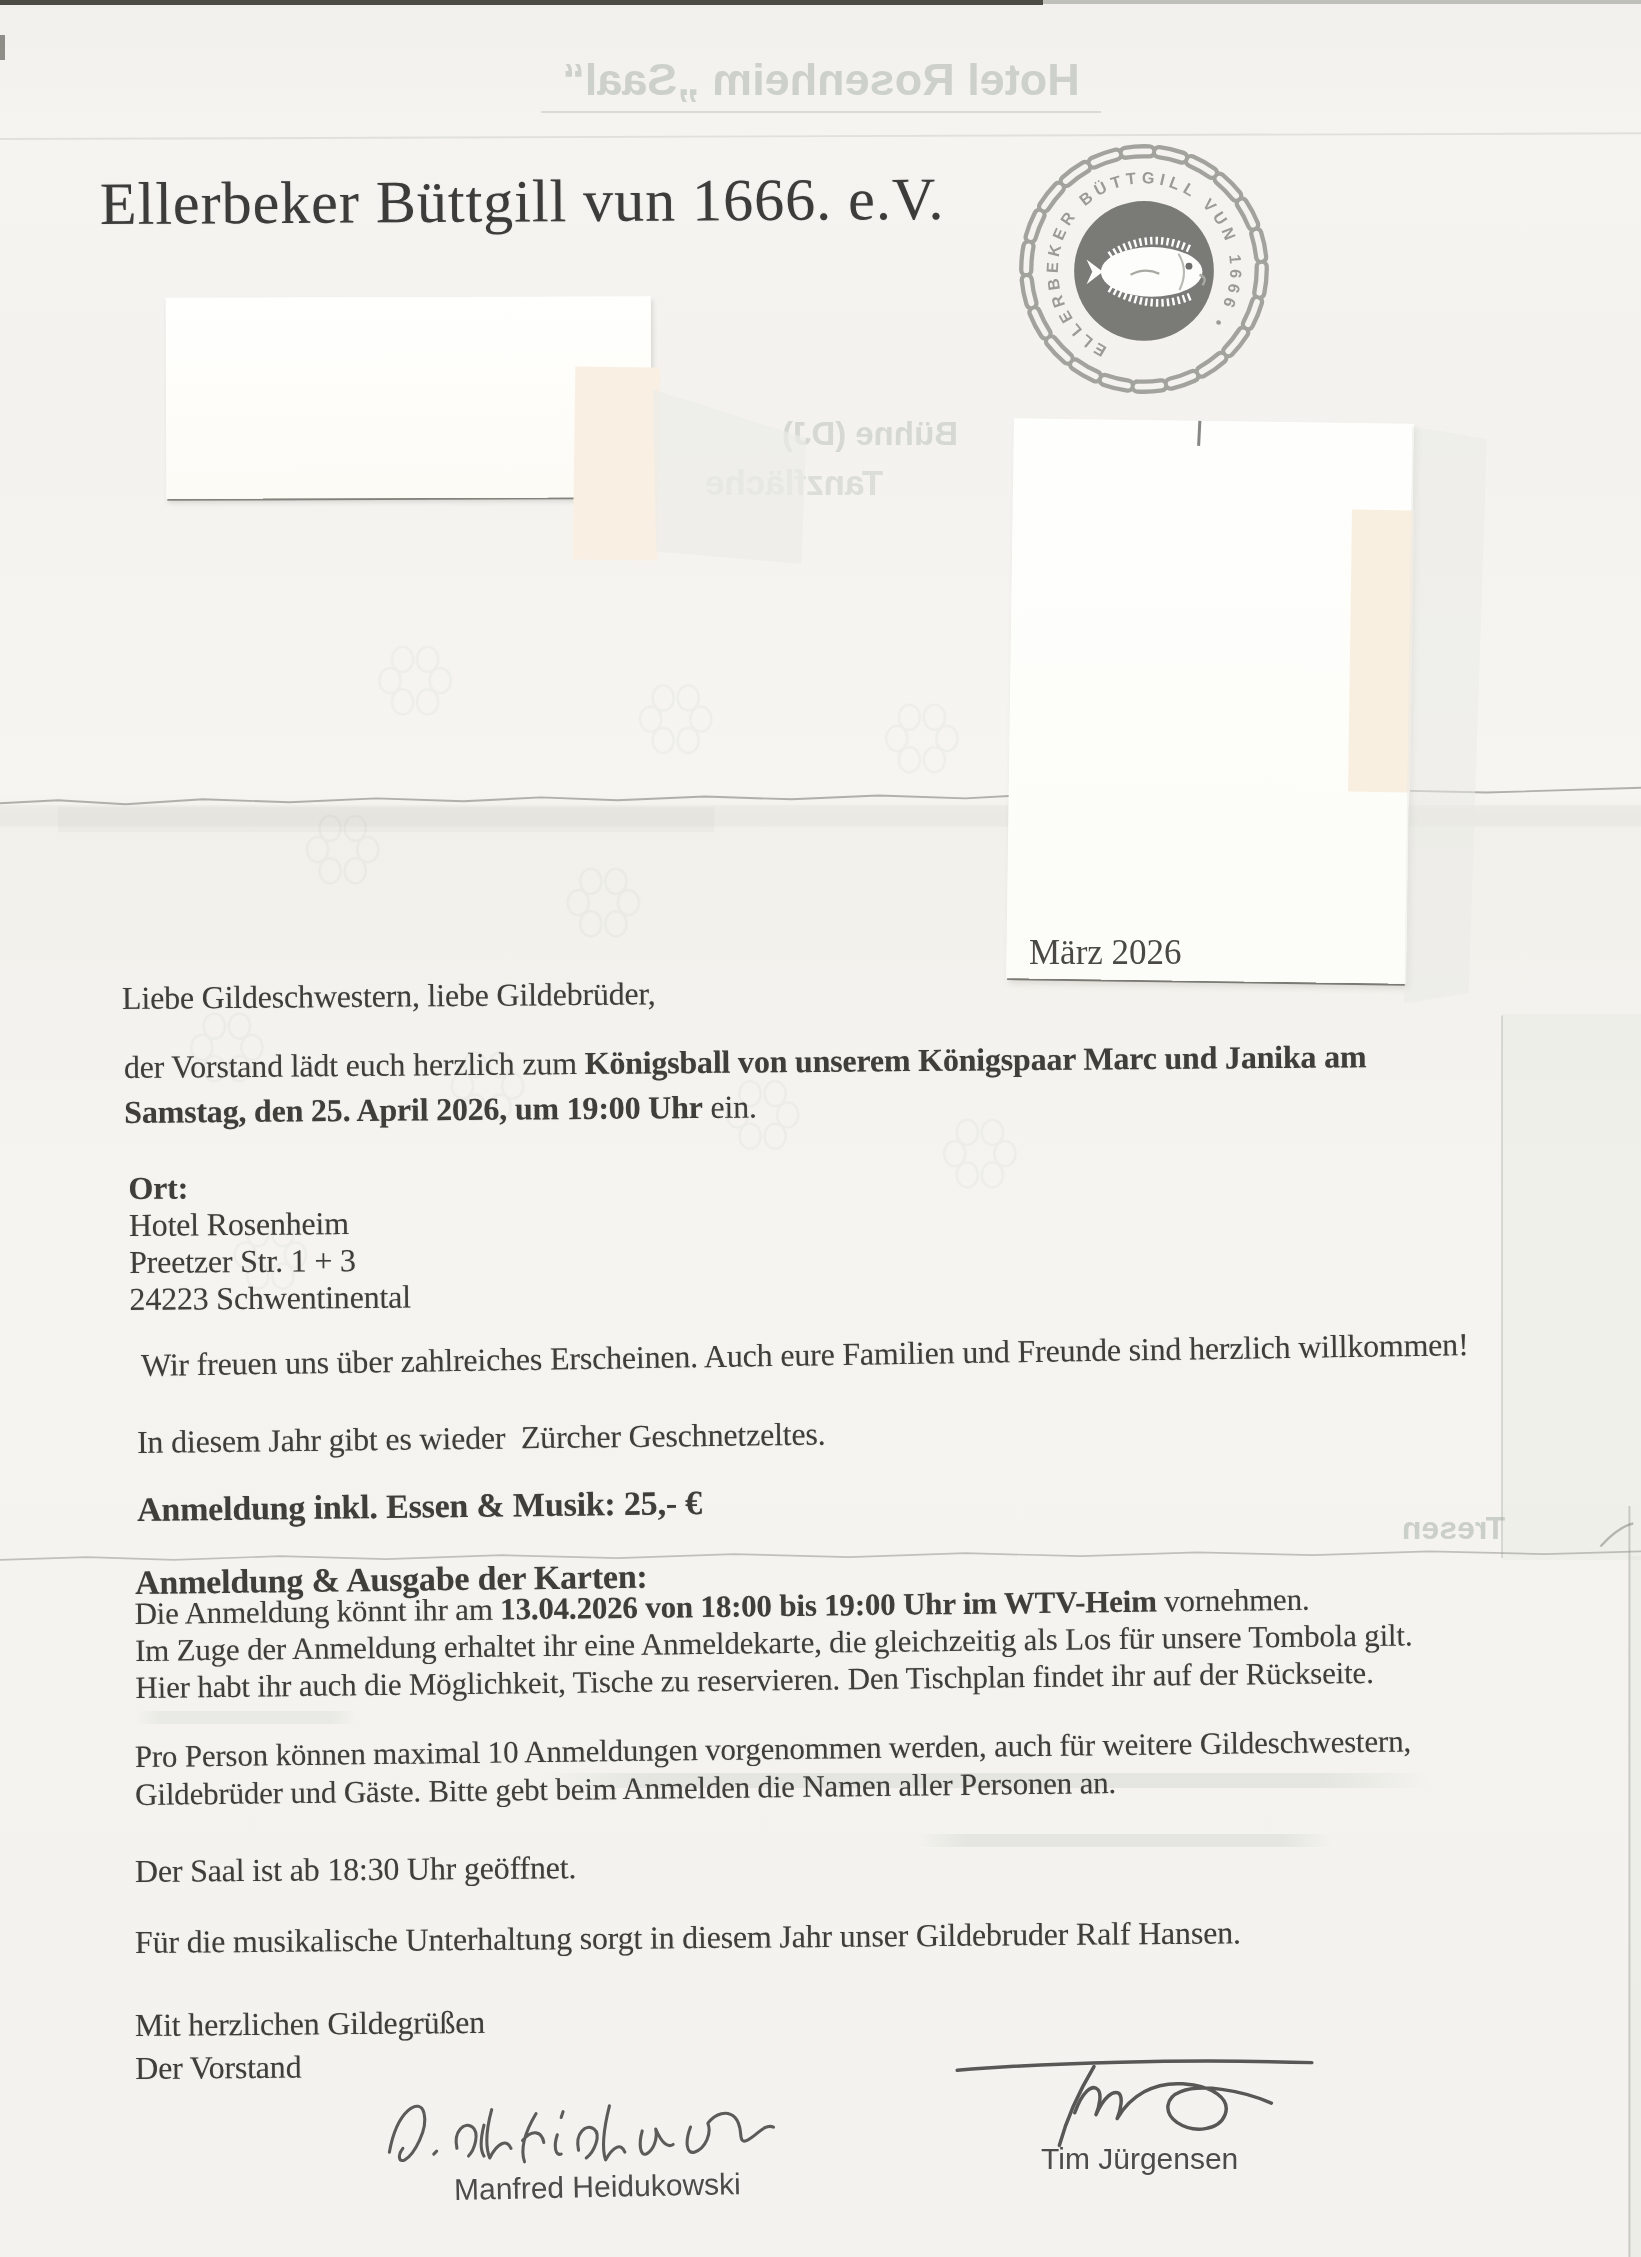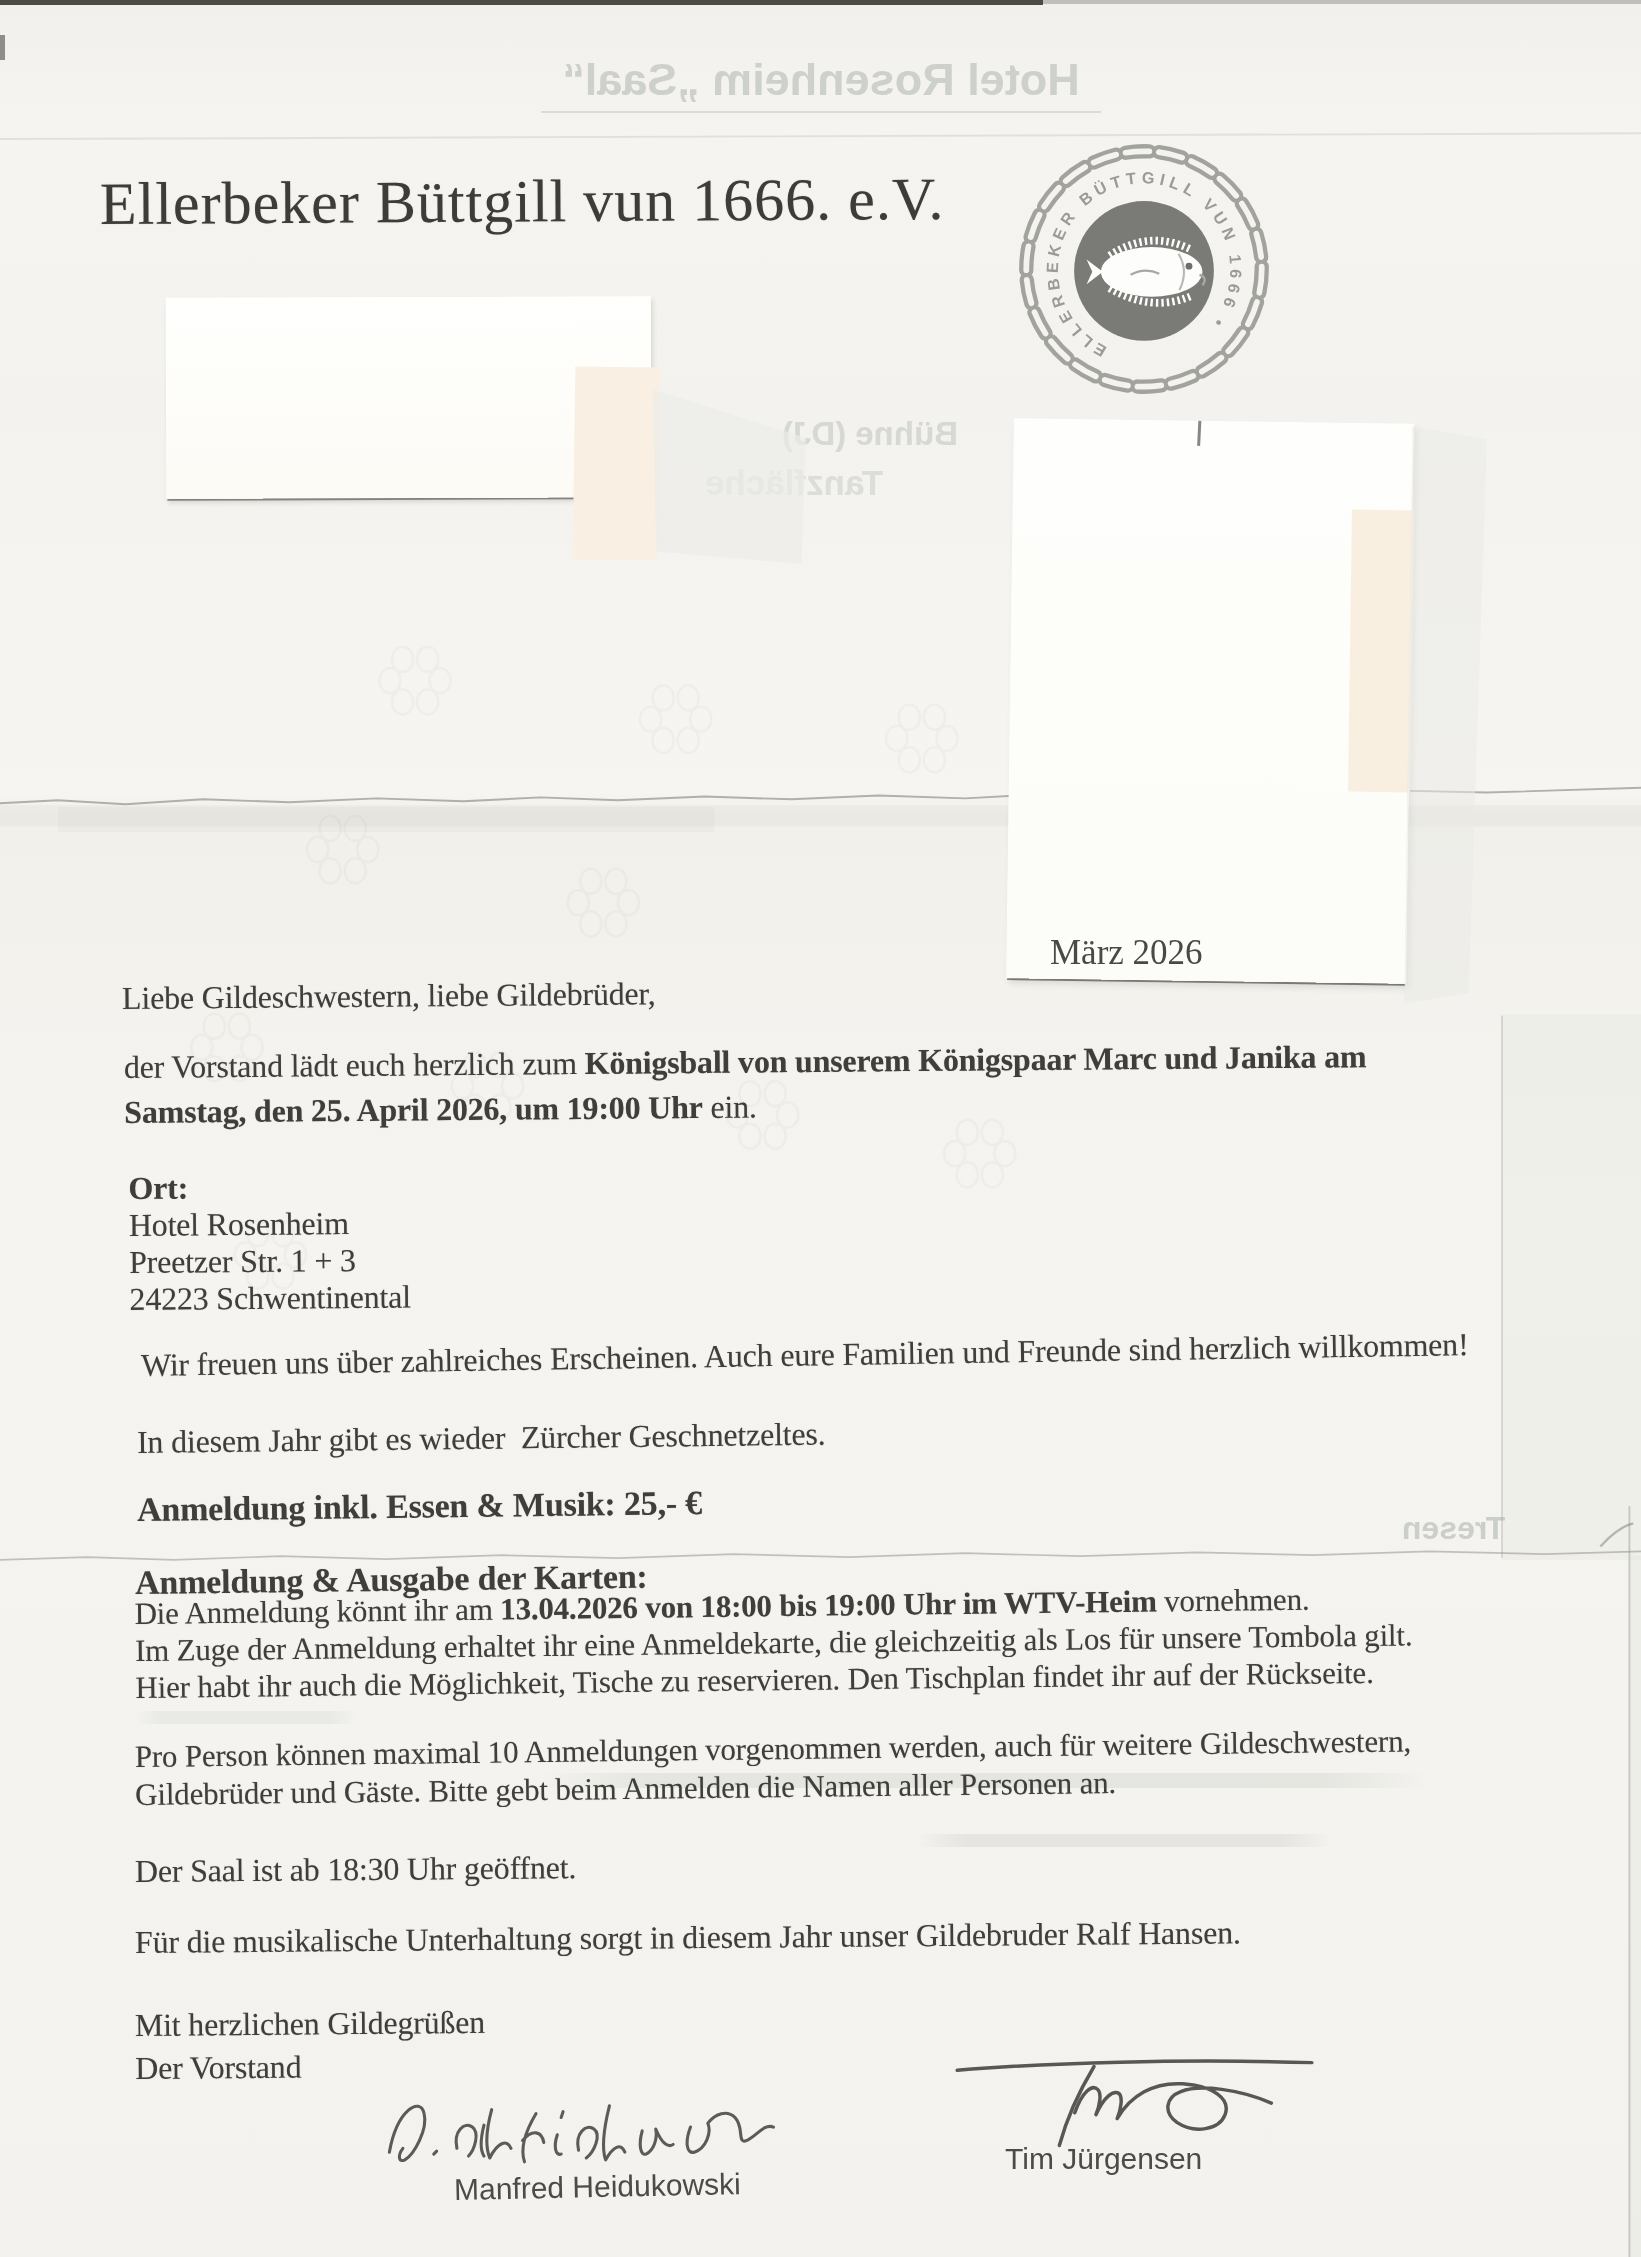--- a/index.html
+++ b/index.html
@@ -33,21 +33,21 @@
   .patch-cream-1{left:574px;top:367px;width:85px;height:193px;background:#f9f0e3;transform:rotate(.8deg);}
   .patch-tape-1{left:653px;top:384px;width:153px;height:180px;background:rgba(236,236,231,.68);clip-path:polygon(0 3%,100% 30%,97% 100%,2% 93%);}
   .card-2{left:1010px;top:421px;width:400px;height:560px;background:linear-gradient(180deg,#fefefc,#fcfcf8);transform:rotate(.8deg);box-shadow:0 2.9px 0 -1px rgba(55,55,48,.6),2.9px 4.8px 6.8px rgba(80,80,72,.15);}
   .card-2-tick{position:absolute;left:46%;top:0;width:2.9px;height:25px;background:rgba(70,70,66,.65);transform:rotate(2deg);}
   .patch-cream-2{left:1350px;top:510px;width:62px;height:282px;background:#f9efe1;transform:rotate(.8deg);}
   .patch-tape-2{left:1408px;top:427px;width:75px;height:577px;background:rgba(233,234,229,.5);clip-path:polygon(0 0,100% 2%,86% 98%,0 100%);transform:rotate(.8deg);}
   
   .txt{z-index:3;}
   .org-title{left:100px;top:170px;font-size:60px;letter-spacing:1px;color:#3c3c3a;transform:rotate(-.35deg);transform-origin:left center;white-space:nowrap;text-shadow:0 0 1px rgba(60,60,58,.4);}
   .logo{left:1010px;top:135px;width:268px;height:268px;z-index:3;}
-  .date-line{left:1029px;top:933px;font-size:35px;color:#4a4945;margin-left:21px;}
+  .date-line{left:1029px;top:933px;font-size:35px;color:#4a4945;}
   
   .para{font-size:32px;line-height:42px;letter-spacing:-0.2px;color:#3f3e3a;transform-origin:left center;text-shadow:0 0 1px rgba(63,62,58,.35);}
   .para .line{white-space:pre;}
   .b{font-weight:700;}
   .r05{transform:rotate(-.5deg);} .r07{transform:rotate(-.7deg);} .r09{transform:rotate(-.9deg);}
   .salutation{left:122px;top:977px;}
   .invite{left:124px;top:1045px;line-height:45px;}
   .ort{left:129px;top:1170px;line-height:37px;}
   .welcome{left:141px;top:1344px;}
   .food{left:137px;top:1421px;}
@@ -57,21 +57,21 @@
   .limit{left:135px;top:1738px;line-height:38px;font-size:31px;}
   .hall{left:135px;top:1850px;}
   .music{left:135px;top:1921px;}
   .closing{left:135px;top:2004px;line-height:43px;}
   
   .sig{z-index:3;}
   .sig-1{left:372px;top:2071px;width:415px;height:116px;}
   .sig-2{left:951px;top:2053px;width:367px;height:106px;}
   .sig-name{font-family:"Liberation Sans","DejaVu Sans",sans-serif;font-size:30px;color:#4b4b49;white-space:nowrap;z-index:3;}
   .sig-name-1{left:454px;top:2170px;transform:rotate(-1.2deg);}
-  .sig-name-2{left:1005px;top:2142px;}
+  .sig-name-2{left:1041px;top:2142px;}
 </style>
 </head>
 <body>
 
 <div class="page">
 
   <div class="abs bleed-layer">
     <div class="abs mirror bleed-header">Hotel Rosenheim „Saal“</div>
     <div class="abs mirror bleed-stage">Bühne (DJ)</div>
     <div class="abs mirror bleed-dance">Tanzfläche</div>

